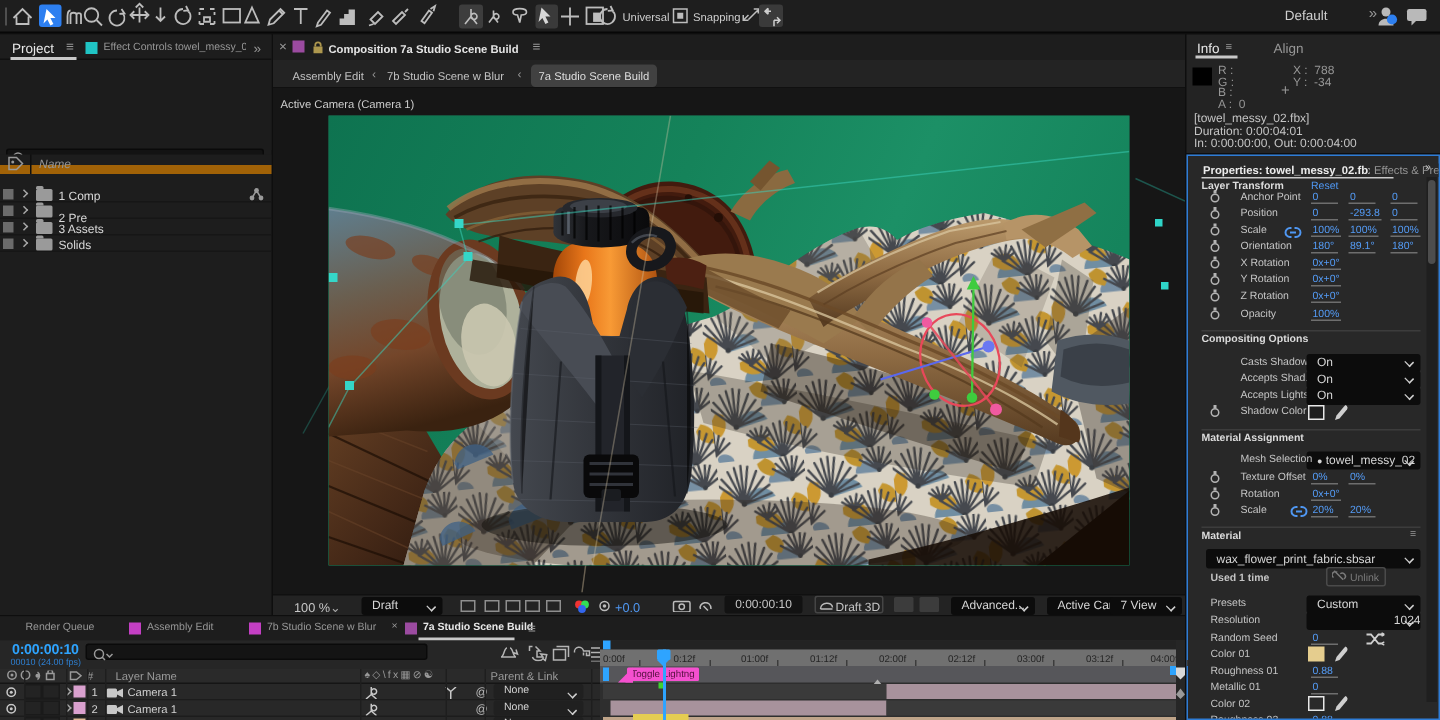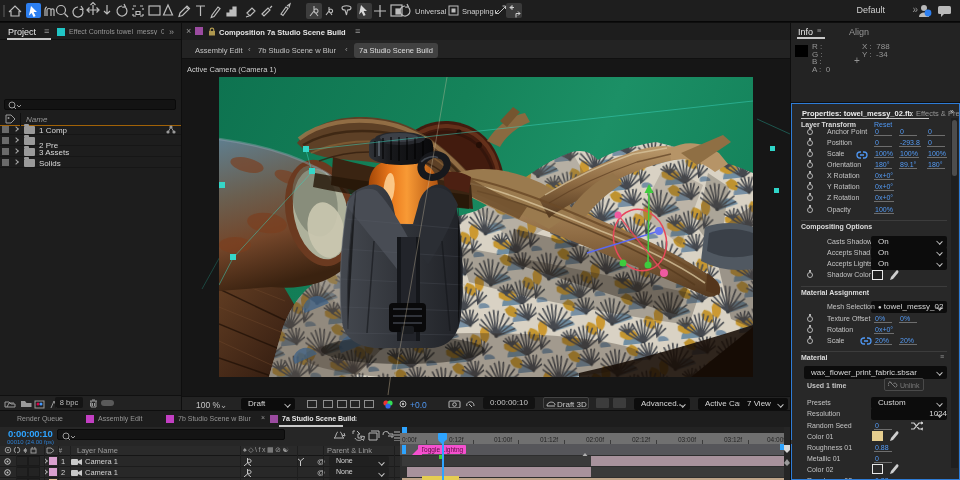--- a/index.html
+++ b/index.html
@@ -85,21 +85,21 @@
     <div class="abs dim" style="left:69px;top:5px;font-size:7px;white-space:nowrap;overflow:hidden;width:95px;">Effect Controls towel_messy_02.fbx</div>
     <span class="abs dim" style="left:167px;top:4px;background:#1d1d1d;padding-left:2px;">»</span>
   </div>
   <div class="abs" style="left:0;top:17px;width:181px;height:60px;background:#1c1c1c;"></div>
   <div class="abs" style="left:4px;top:76px;width:172px;height:11px;background:#131313;border:1px solid #0a0a0a;border-radius:2px;">
      <svg width="14" height="9" style="position:absolute;left:3px;top:1px">
         <circle cx="4" cy="4" r="3" stroke="#9a9a9a" fill="none"></circle>
         <path d="M6 6 l2 2 M9 4 l2 2 2-2" stroke="#9a9a9a" fill="none"></path>
       </svg>
   </div>
-  <div class="abs" style="left:0;top:90px;width:181px;height:13px;background:#1d1d1d;border-bottom:1px solid #a16207;font-style:italic;">
+  <div class="abs" style="left:0;top:80px;width:181px;height:13px;background:#1d1d1d;border-bottom:6px solid #a16207;font-style:italic;">
     <svg width="12" height="10" style="position:absolute;left:5px;top:1px">
         <path d="M1 1 h5 l4 4 -4 4 h-5 z" fill="none" stroke="#9a9a9a"></path>
         <circle cx="3.5" cy="4" r="1" fill="#9a9a9a"></circle>
       </svg>
     <div class="abs" style="left:20px;top:0;width:1px;height:13px;background:#0f0f0f;"></div>
     <span class="abs dim" style="left:26px;top:2px;font-size:8px;">Name</span>
   </div>
 
   <div id="prows">
       <div class="abs" style="left:0;top:101px;width:181px;height:11px;border-bottom:1px solid #161616;">
@@ -126,35 +126,20 @@
         <div class="fold" style="left:24px;top:2px;"></div>
         <span class="abs" style="left:39px;top:1.5px;color:#d8d8d8;font-size:8px;">3 Assets</span>
       </div>
       <div class="abs" style="left:0;top:134px;width:181px;height:11px;border-bottom:1px solid #161616;">
         <div class="sq" style="left:2px;top:2px;"></div>
         <span class="chev" style="position:absolute;left:14px;top:3px;"></span>
         <div class="fold" style="left:24px;top:2px;"></div>
         <span class="abs" style="left:39px;top:1.5px;color:#d8d8d8;font-size:8px;">Solids</span>
       </div>
     </div>
-  <div class="abs" style="left:0;top:372px;width:181px;height:15px;background:#222;border-top:1px solid #101010;">
-   <svg width="60" height="12" style="position:absolute;left:4px;top:2px" viewBox="0 0 60 12">
-     <path d="M1 9 v-5 h4 l2 2 h4 v3 z M3 9 l2-4 h5" stroke="#9a9a9a" fill="none"></path>
-     <path d="M17 9 v-6 h4 l1.5 2 h5 v4 z" fill="#9a9a9a"></path>
-     <rect x="31" y="3" width="9" height="7" fill="none" stroke="#9a9a9a"></rect>
-        <circle cx="34" cy="6" r="1.5" fill="#d04"></circle>
-        <circle cx="37" cy="6" r="1.5" fill="#49f"></circle>
-     <path d="M47 10 l3-7 3 7 m-1-3 l3-4 2 4" stroke="#9a9a9a" fill="none"></path>
-   </svg>
-   <div class="abs" style="left:55px;top:1px;width:28px;height:11px;background:#141414;border-radius:2px;color:#bdbdbd;font-size:7.5px;text-align:center;line-height:11px;">8 bpc</div>
-   <svg width="9" height="10" style="position:absolute;left:89px;top:2px">
-        <path d="M1 3 h7 m-6 0 v6 h5 v-6 m-4-1 h3 m-4.5 3 v3 m2-3 v3 m2-3 v3" stroke="#9a9a9a" fill="none"></path>
-      </svg>
-   <div class="abs" style="left:101px;top:4px;width:13px;height:6px;background:#5a5a5a;border-radius:3px;"></div>
-</div>
 </div>
 
 <div class="abs" id="center" style="left:182px;top:23px;width:608px;height:387px;background:#161616;">
   <div class="abs" style="left:0;top:0;width:608px;height:17px;background:#1d1d1d;">
     <span class="abs dim" style="left:4px;top:3px;">×</span>
     <div class="abs" style="left:13px;top:4px;width:8px;height:8px;background:#9b4ba0;"></div>
     <svg class="abs" style="left:26px;top:4px" width="8" height="9">
         <rect x="1" y="4" width="6" height="4.5" fill="#ad974e"></rect>
         <path d="M2.2 4 v-1 a1.8 1.8 0 0 1 3.6 0 v1" stroke="#ad974e" fill="none" stroke-width="1.2"></path>
       </svg>
@@ -438,20 +423,21 @@
 
 <div class="abs" id="info" style="left:791px;top:23px;width:169px;height:79px;background:#232323;font-size:7.5px;overflow:hidden;">
   <span class="abs" style="left:7px;top:4px;color:#e8e8e8;font-size:9px;">Info</span>
   <span class="abs dim" style="left:26px;top:3px;">≡</span>
   <div class="abs" style="left:6px;top:14px;width:28px;height:2px;background:#c9c9c9;"></div>
   <span class="abs dim" style="left:58px;top:4px;font-size:9px;">Align</span>
   <div class="abs" style="left:4px;top:22px;width:13px;height:12px;background:#000;"></div>
   <div class="abs dim" style="left:21px;top:20px;line-height:7.5px;font-size:8px;">R :<br>G :<br>B :<br>A :&nbsp; 0</div>
   <div class="abs dim" style="left:71px;top:20px;line-height:7.5px;font-size:8px;">X :&nbsp; 788<br>Y :&nbsp; -34</div>
   <span class="abs dim" style="left:63px;top:32px;font-size:10px;">+</span>
+  <div class="abs" style="left:5px;top:52px;color:#c4c4c4;font-size:8px;line-height:8.5px;">[towel_messy_02.fbx]<br>Duration: 0:00:04:01<br>In: 0:00:00:00, Out: 0:00:04:00</div>
 </div>
 
 <div class="abs" id="props" style="left:791px;top:103px;width:169px;height:377px;background:#282828;border:1px solid #2e7cd6;font-size:7px;overflow:hidden;">
   <div id="proprows">
       <span class="abs" style="left:10px;top:4.5px;color:#ececec;font-weight:bold;font-size:7.5px;white-space:nowrap;">Properties: towel_messy_02.fbx</span>
       <div class="abs" style="left:9px;top:13.5px;width:128px;height:1.5px;background:#c9c9c9;"></div>
       <span class="abs dim" style="left:143px;top:4px;">≡</span>
       <span class="abs dim" style="left:121px;top:4.5px;background:#282828;padding-left:3px;font-size:7.5px;white-space:nowrap;">Effects &amp; Pres</span>
       <span class="abs" style="left:158px;top:4px;color:#c6c6c6;">»</span>
       <span class="abs" style="left:9px;top:16.5px;color:#dcdcdc;white-space:nowrap;font-weight:bold;">Layer Transform</span>

